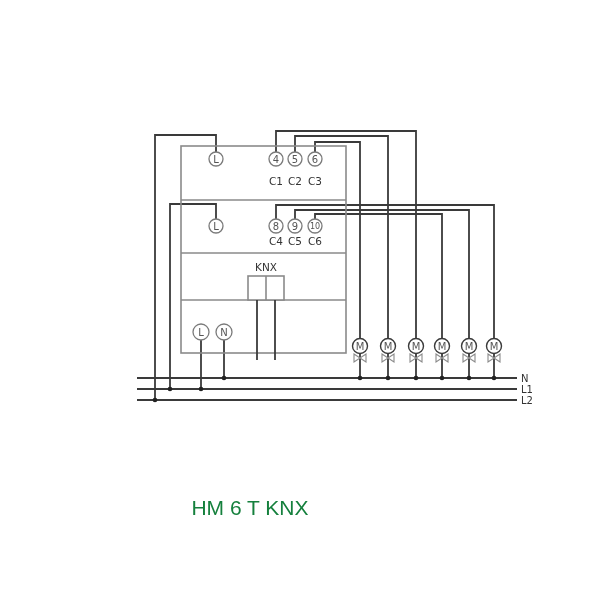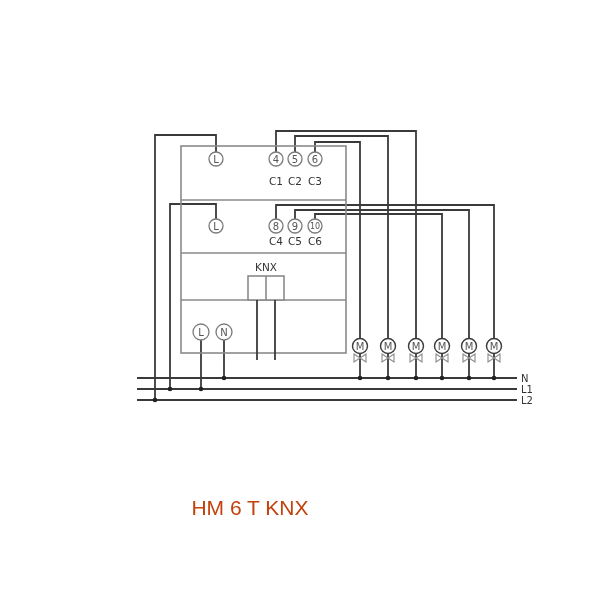--- a/index.html
+++ b/index.html
@@ -8,21 +8,21 @@
   .box { fill: none; stroke: #8a8a8a; stroke-width: 1.6; }
   .wire { fill: none; stroke: #3a3a3a; stroke-width: 1.8; }
   .term { fill: #ffffff; stroke: #7a7a7a; stroke-width: 1.3; }
   .termtxt { font-family: "DejaVu Sans", sans-serif; font-size: 10px; fill: #555; text-anchor: middle; dominant-baseline: central; }
   .lbl { font-family: "DejaVu Sans", sans-serif; font-size: 10.5px; fill: #333; text-anchor: middle; }
   .bus-lbl { font-family: "DejaVu Sans", sans-serif; font-size: 10px; fill: #333; }
   .motor { fill: #ffffff; stroke: #3a3a3a; stroke-width: 1.4; }
   .valve { fill: #ffffff; stroke: #8a8a8a; stroke-width: 1.1; }
   .dot { fill: #222; }
   #caption { position: absolute; left: 0; width: 500px; top: 496px; text-align: center;
-             font-family: "Liberation Sans", sans-serif; font-size: 21px; color: #c2410c; }
+             font-family: "Liberation Sans", sans-serif; font-size: 21px; color: #15803d; }
 </style>
 </head>
 <body>
 
 <svg id="diagram" viewBox="0 0 600 600" xmlns="http://www.w3.org/2000/svg">
 
   <g>
     <line class="wire" x1="137" y1="378" x2="517" y2="378"></line>
     <line class="wire" x1="137" y1="389" x2="517" y2="389"></line>
     <line class="wire" x1="137" y1="400" x2="517" y2="400"></line>

